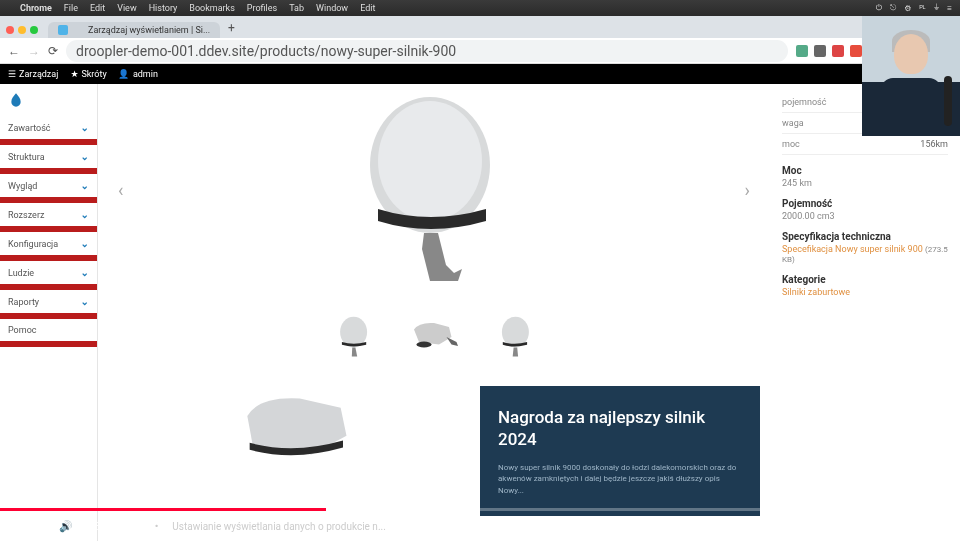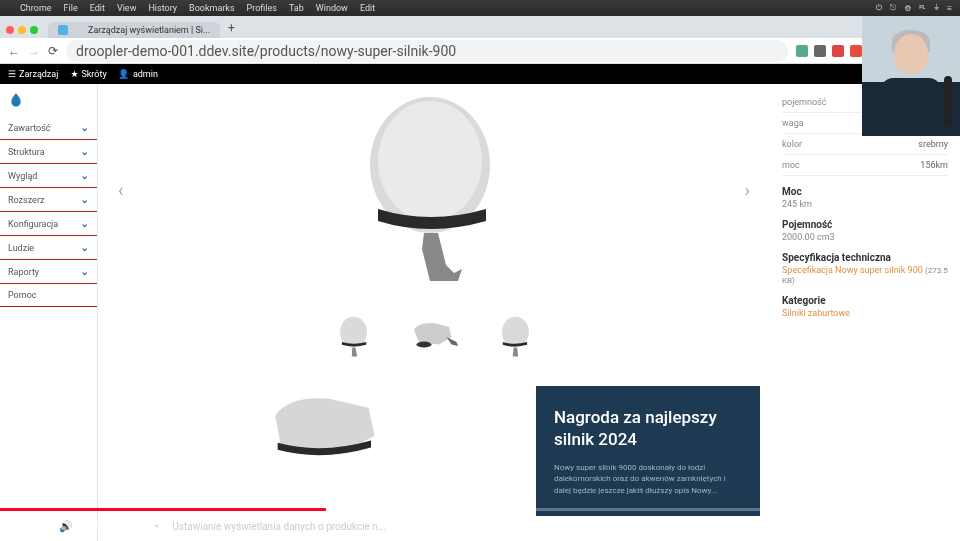--- a/index.html
+++ b/index.html
@@ -1,18 +1,18 @@
 <!DOCTYPE html>
 <html><head>
 <meta charset="utf-8">
 <style>
 *{margin:0;padding:0;box-sizing:border-box;font-family:-apple-system,BlinkMacSystemFont,"Segoe UI",Roboto,sans-serif}
 body{width:960px;height:541px;background:#000;overflow:hidden;position:relative}
 .macbar{height:16px;background:linear-gradient(#3a3a3a,#2a2a2a);display:flex;align-items:center;padding:0 8px;gap:12px;color:#ddd;font-size:9px}
-.macbar .app{font-weight:400}
+.macbar .app{font-weight:700}
 .macbar .spacer{flex:1}
 .macbar .right{display:flex;gap:8px;align-items:center}
 .macbar .right span{font-size:8px}
 .chrome{height:22px;background:#dde2e7;display:flex;align-items:flex-end;padding:3px 6px 0;gap:2px}
 .traffic{display:flex;gap:4px;margin-right:8px;margin-bottom:4px}
 .dot{width:8px;height:8px;border-radius:50%}
 .red{background:#ff5f56}.yel{background:#ffbd2e}.grn{background:#27c93f}
 .tab{background:#fff;border-radius:6px 6px 0 0;padding:3px 10px;font-size:9px;display:flex;align-items:center;gap:20px;color:#333;max-width:180px;white-space:nowrap;overflow:hidden}
 .tab.inactive{background:#cdd3d9}
 .tab .fav{width:10px;height:10px;border-radius:2px}
@@ -20,33 +20,33 @@
 .urlbar{height:26px;background:#fff;border-bottom:1px solid #ddd;display:flex;align-items:center;padding:0 8px;gap:8px}
 .navbtn{color:#555;font-size:12px;cursor:pointer}
 .url{flex:1;background:#f1f3f4;border-radius:12px;padding:3px 10px;font-size:14px;color:#555}
 .exticons{display:flex;gap:6px}
 .exticons span{width:12px;height:12px;border-radius:2px;display:inline-block}
 .admin{height:20px;background:#000;display:flex;align-items:center;padding:0 8px;gap:12px;color:#fff;font-size:9px}
 .admin .item{display:flex;align-items:center;gap:3px}
 .content{display:flex;height:calc(100% - 84px);background:#fff}
 .sidebar{width:98px;background:#fff;border-right:1px solid #e5e5e5;padding-top:4px}
 .sidebar .logo{padding:4px 8px;color:#1e7bb8}
-.sidebar .mitem{display:flex;justify-content:space-between;align-items:center;padding:6px 8px;font-size:9px;color:#555;border-bottom:1px solid #b91c1c}
+.sidebar .mitem{display:flex;justify-content:space-between;align-items:center;padding:6px 8px;font-size:9px;color:#555;border-bottom:6px solid #b91c1c}
 .sidebar .mitem .chev{color:#1e7bb8;font-weight:700;font-size:10px}
 .main{flex:1;display:flex;overflow:hidden}
 .gallery{flex:1;padding:0 10px;position:relative}
 .bigimg{height:210px;display:flex;align-items:center;justify-content:center;position:relative}
 .arr{position:absolute;font-size:18px;color:#aaa;cursor:pointer}
 .arr.l{left:10px}.arr.r{right:10px}
 .motor{width:200px;height:200px}
 .thumbs{display:flex;gap:10px;justify-content:center;margin-top:8px}
 .thumb{width:70px;height:70px;display:flex;align-items:center;justify-content:center}
 .lower{display:flex;margin-top:14px;gap:0}
 .lowerimg{flex:1;display:flex;justify-content:center}
-.banner{width:224px;background:#1e3a52;color:#fff;padding:20px 18px}
+.banner{width:280px;background:#1e3a52;color:#fff;padding:20px 18px}
 .banner h2{font-size:17px;font-weight:500;line-height:1.3;margin-bottom:12px}
 .banner p{font-size:8px;color:#9db4c6;line-height:1.4}
 .specs{width:190px;padding:8px 12px;font-size:9px}
 .specrow{display:flex;justify-content:space-between;padding:5px 0;border-bottom:1px solid #eee;color:#888}
 .specrow .v{color:#666}
 .block{margin-top:10px}
 .block h4{font-size:10px;font-weight:700;color:#333;margin-bottom:2px}
 .block p{font-size:9px;color:#888}
 .block a{color:#e09040;font-size:9px;text-decoration:none}
 .block .sz{color:#888;font-size:8px}
@@ -221,24 +221,20 @@
     <div class="specs">
       <div class="specrow">
           <span>pojemność</span>
           <span class="v">2000cm3</span>
         </div>
       <div class="specrow">
           <span>waga</span>
           <span class="v">145kg</span>
         </div>
       <div class="specrow">
-          <span>kolor</span>
-          <span class="v">srebrny</span>
-        </div>
-      <div class="specrow">
           <span>moc</span>
           <span class="v">156km</span>
         </div>
       <div class="block">
           <h4>Moc</h4>
           <p>245 km</p>
         </div>
       <div class="block">
           <h4>Pojemność</h4>
           <p>2000.00 cm3</p>

